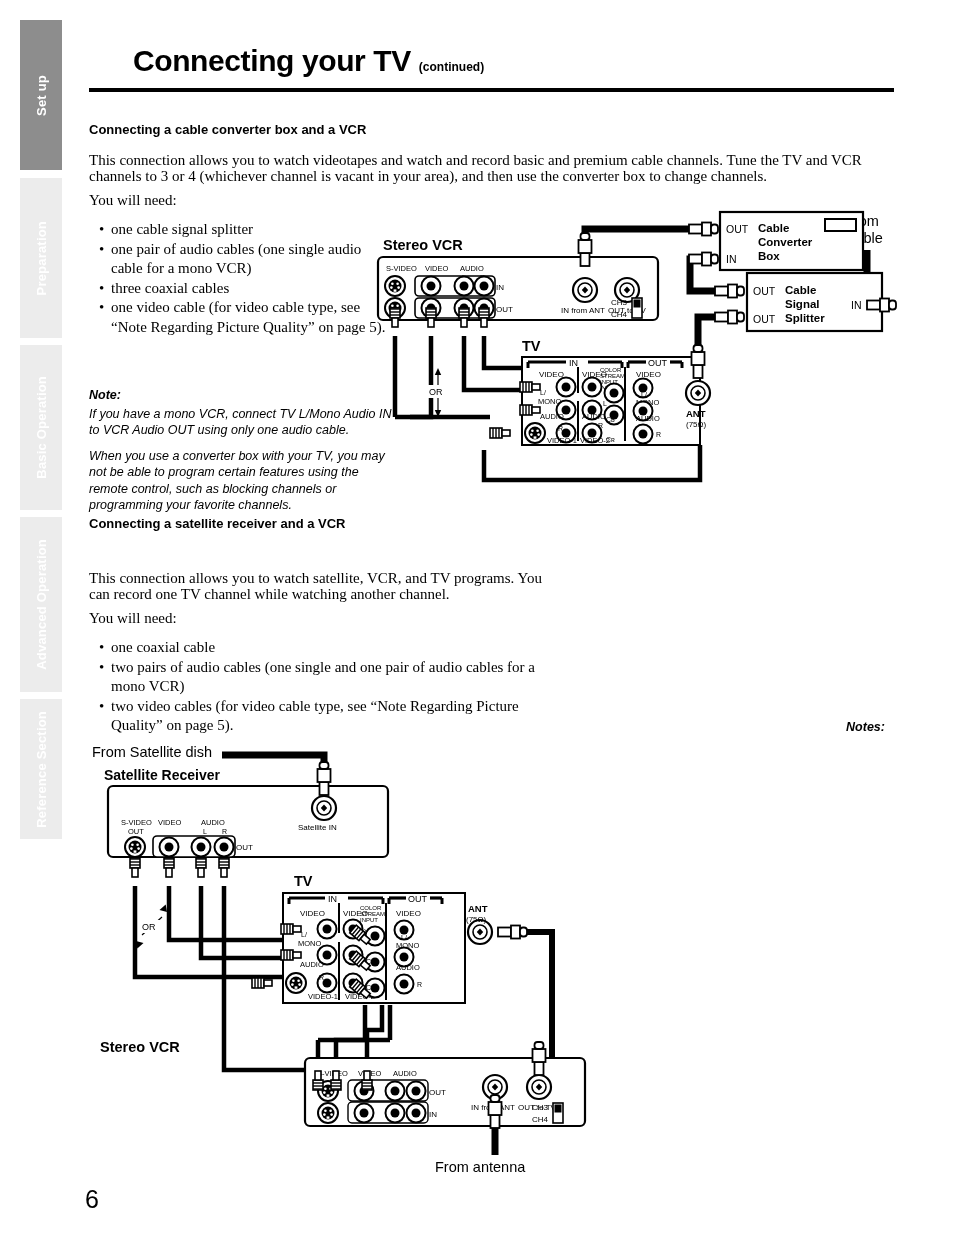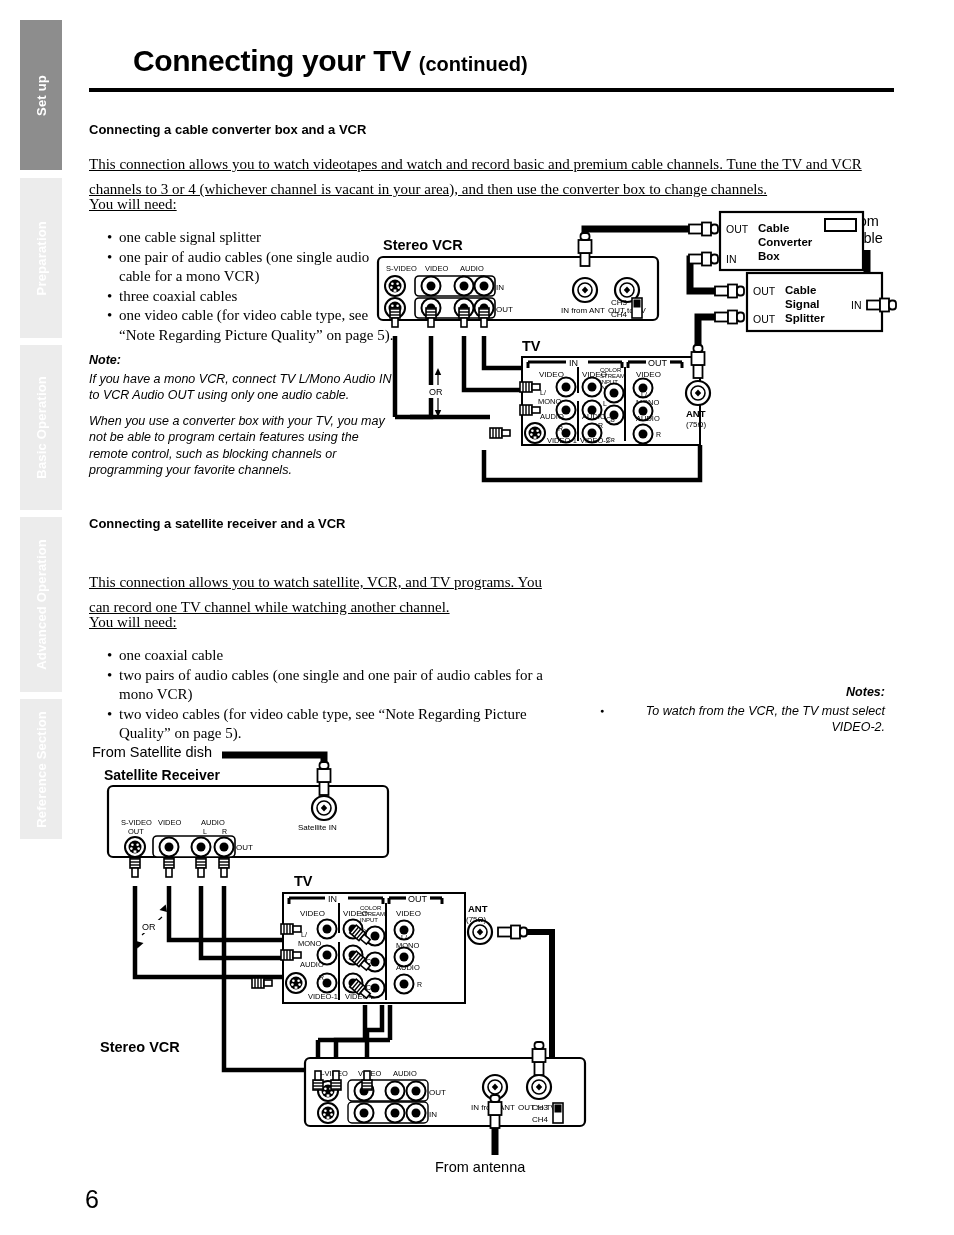--- a/index.html
+++ b/index.html
@@ -15,33 +15,33 @@
       letter-spacing:.2px;white-space:nowrap;}
   .tab.active{background:#8d8d8d;}
   .tab.active .vtext{color:#ffffff;}
   .tab.inactive{background:#ececec;}
   .tab.inactive .vtext{color:#ffffff;}
 
   
   #page-title-row{position:absolute;left:89px;top:44px;width:805px;}
   #page-title{font-family:"Liberation Sans",sans-serif;font-weight:bold;font-size:30px;
               letter-spacing:-0.4px;display:inline-block;vertical-align:baseline;margin-left:44px;}
-  #page-title-cont{font-family:"Liberation Sans",sans-serif;font-weight:bold;font-size:20px;
+  #page-title-cont{font-family:"Liberation Sans",sans-serif;font-weight:bold;font-size:12px;
                    display:inline-block;vertical-align:baseline;padding-left:8px;}
   #title-rule{position:absolute;left:89px;top:88px;width:805px;height:4px;background:#000;}
 
   
   .sec-h{font-family:"Liberation Sans",sans-serif;font-weight:bold;font-size:13px;position:absolute;}
-  .para{position:absolute;font-size:15px;line-height:25px;text-decoration:underline;}
-  ul.needs{position:absolute;margin:16px;padding:0;list-style:none;font-size:15px;line-height:19.5px;}
+  .para{position:absolute;font-size:15px;line-height:16px;}
+  ul.needs{position:absolute;margin:8px;padding:0;list-style:none;font-size:15px;line-height:19.5px;}
   ul.needs li{position:relative;padding-left:14px;margin-bottom:0px;}
   ul.needs li:before{content:"\2022";position:absolute;left:2px;top:0;}
 
   .noteblk{position:absolute;font-family:"Liberation Sans",sans-serif;font-style:italic;
-           font-size:12.5px;line-height:16.5px;}
+           font-size:12.5px;line-height:16.5px;margin-top:35px;}
   .noteblk .nh{font-weight:bold;font-style:italic;display:block;margin-bottom:2px;}
   .noteblk p{margin:0 0 9px 0;}
   ul.notelist{margin:0;padding:0;list-style:none;}
   ul.notelist li{position:relative;padding-left:13px;margin-bottom:2px;}
   ul.notelist li:before{content:"\25CF";position:absolute;left:0;top:0;font-size:7px;}
 
   
   #page-num{position:absolute;left:85px;top:1185px;font-family:"Liberation Sans",sans-serif;
             font-size:25px;}
 
@@ -376,21 +376,20 @@
 <div class="para" style="left:89px;top:610px;width:300px;">You will need:</div>
 <ul class="needs" style="left:89px;top:630px;width:440px;">
   <li>one coaxial cable</li>
   <li>two pairs of audio cables (one single and one pair of audio cables for a mono VCR)</li>
   <li>two video cables (for video cable type, see “Note Regarding Picture Quality” on page 5).</li>
 </ul>
 
 <div class="noteblk" style="left:600px;top:684px;width:285px;text-align:right;">
   <span class="nh">Notes:</span>
   <ul class="notelist">
-    <li>To watch from the VCR, the TV must select VIDEO-2.</li>
   </ul>
 </div>
 
 <svg id="diagram2" width="560" height="440" viewBox="0 0 560 440" style="left:90px;top:740px;">
 
   <text class="dg-small" x="2" y="17" font-size="14.5">From Satellite dish</text>
   <path d="M132,15 L234,15 L234,28" stroke="#000" stroke-width="7" fill="none"></path>
 
   <text class="dg-label" x="14" y="40" font-size="14">Satellite Receiver</text>
   <rect x="18" y="46" width="280" height="71" rx="5" fill="#fff" stroke="#000" stroke-width="2.2"></rect>

